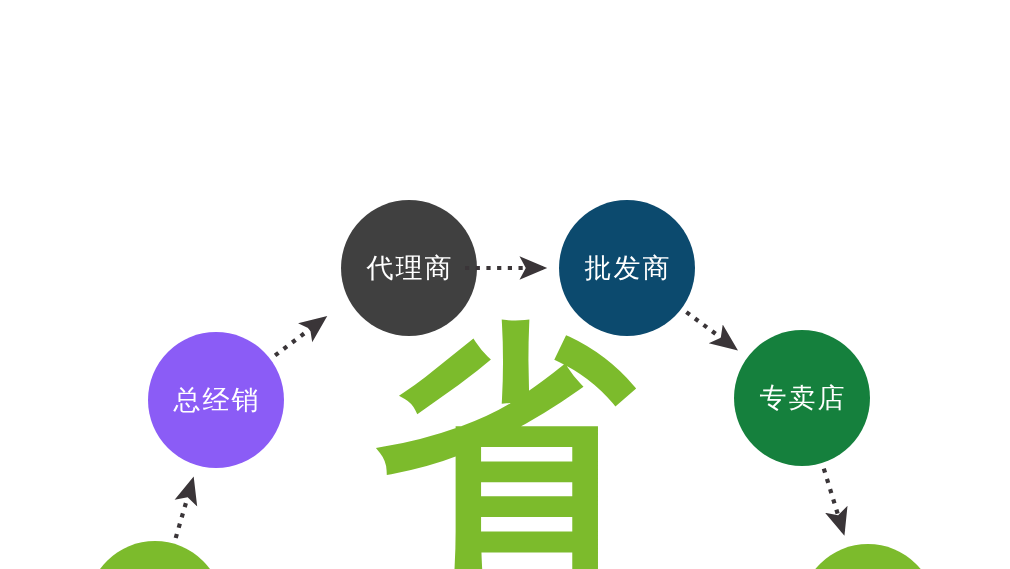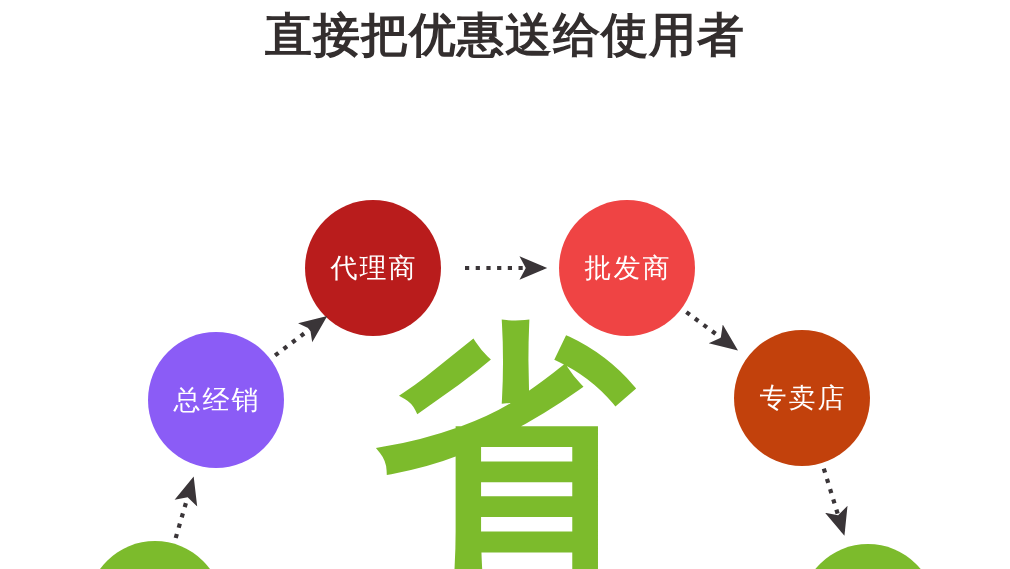--- a/index.html
+++ b/index.html
@@ -99,37 +99,36 @@
     z-index: 30;
     pointer-events: none;
   }
 </style>
 </head>
 <body>
 
 <div id="stage">
 
   <div class="heading-block">
-    <h1 class="title-main">直接把优惠送给使用者</h1>
   </div>
 
   <div class="big-char">省</div>
 
   <div id="nodes">
       <div class="node green" style="left: 87px; top: 541px; width: 136px; height: 136px; background: rgb(124, 187, 44);"></div>
       <div class="node orange" style="left: 148px; top: 332px; width: 136px; height: 136px; background: #8b5cf6;">
         <span class="node-label">总经销</span>
       </div>
-      <div class="node orange" style="left: 305px; top: 200px; width: 136px; height: 136px; background: #b91c1c;">
+      <div class="node orange" style="left: 341px; top: 200px; width: 136px; height: 136px; background: #404040;">
         <span class="node-label">代理商</span>
       </div>
-      <div class="node orange" style="left: 559px; top: 200px; width: 136px; height: 136px; background: #ef4444;">
+      <div class="node orange" style="left: 559px; top: 200px; width: 136px; height: 136px; background: #0c4a6e;">
         <span class="node-label">批发商</span>
       </div>
-      <div class="node orange" style="left: 734px; top: 330px; width: 136px; height: 136px; background: #c2410c;">
+      <div class="node orange" style="left: 734px; top: 330px; width: 136px; height: 136px; background: #15803d;">
         <span class="node-label">专卖店</span>
       </div>
       <div class="node green" style="left: 800px; top: 544px; width: 136px; height: 136px; background: rgb(124, 187, 44);"></div>
     </div>
 
   <svg id="connectors" viewBox="0 0 1010 569" xmlns="http://www.w3.org/2000/svg">
     <defs>
       <marker id="arrowhead" markerWidth="7" markerHeight="7" refX="5.6" refY="3" orient="auto" markerUnits="strokeWidth">
         <path d="M0,0.2 L6.6,3 L0,5.8 L1.5,3 Z" fill="#3A3538"></path>
       </marker>

